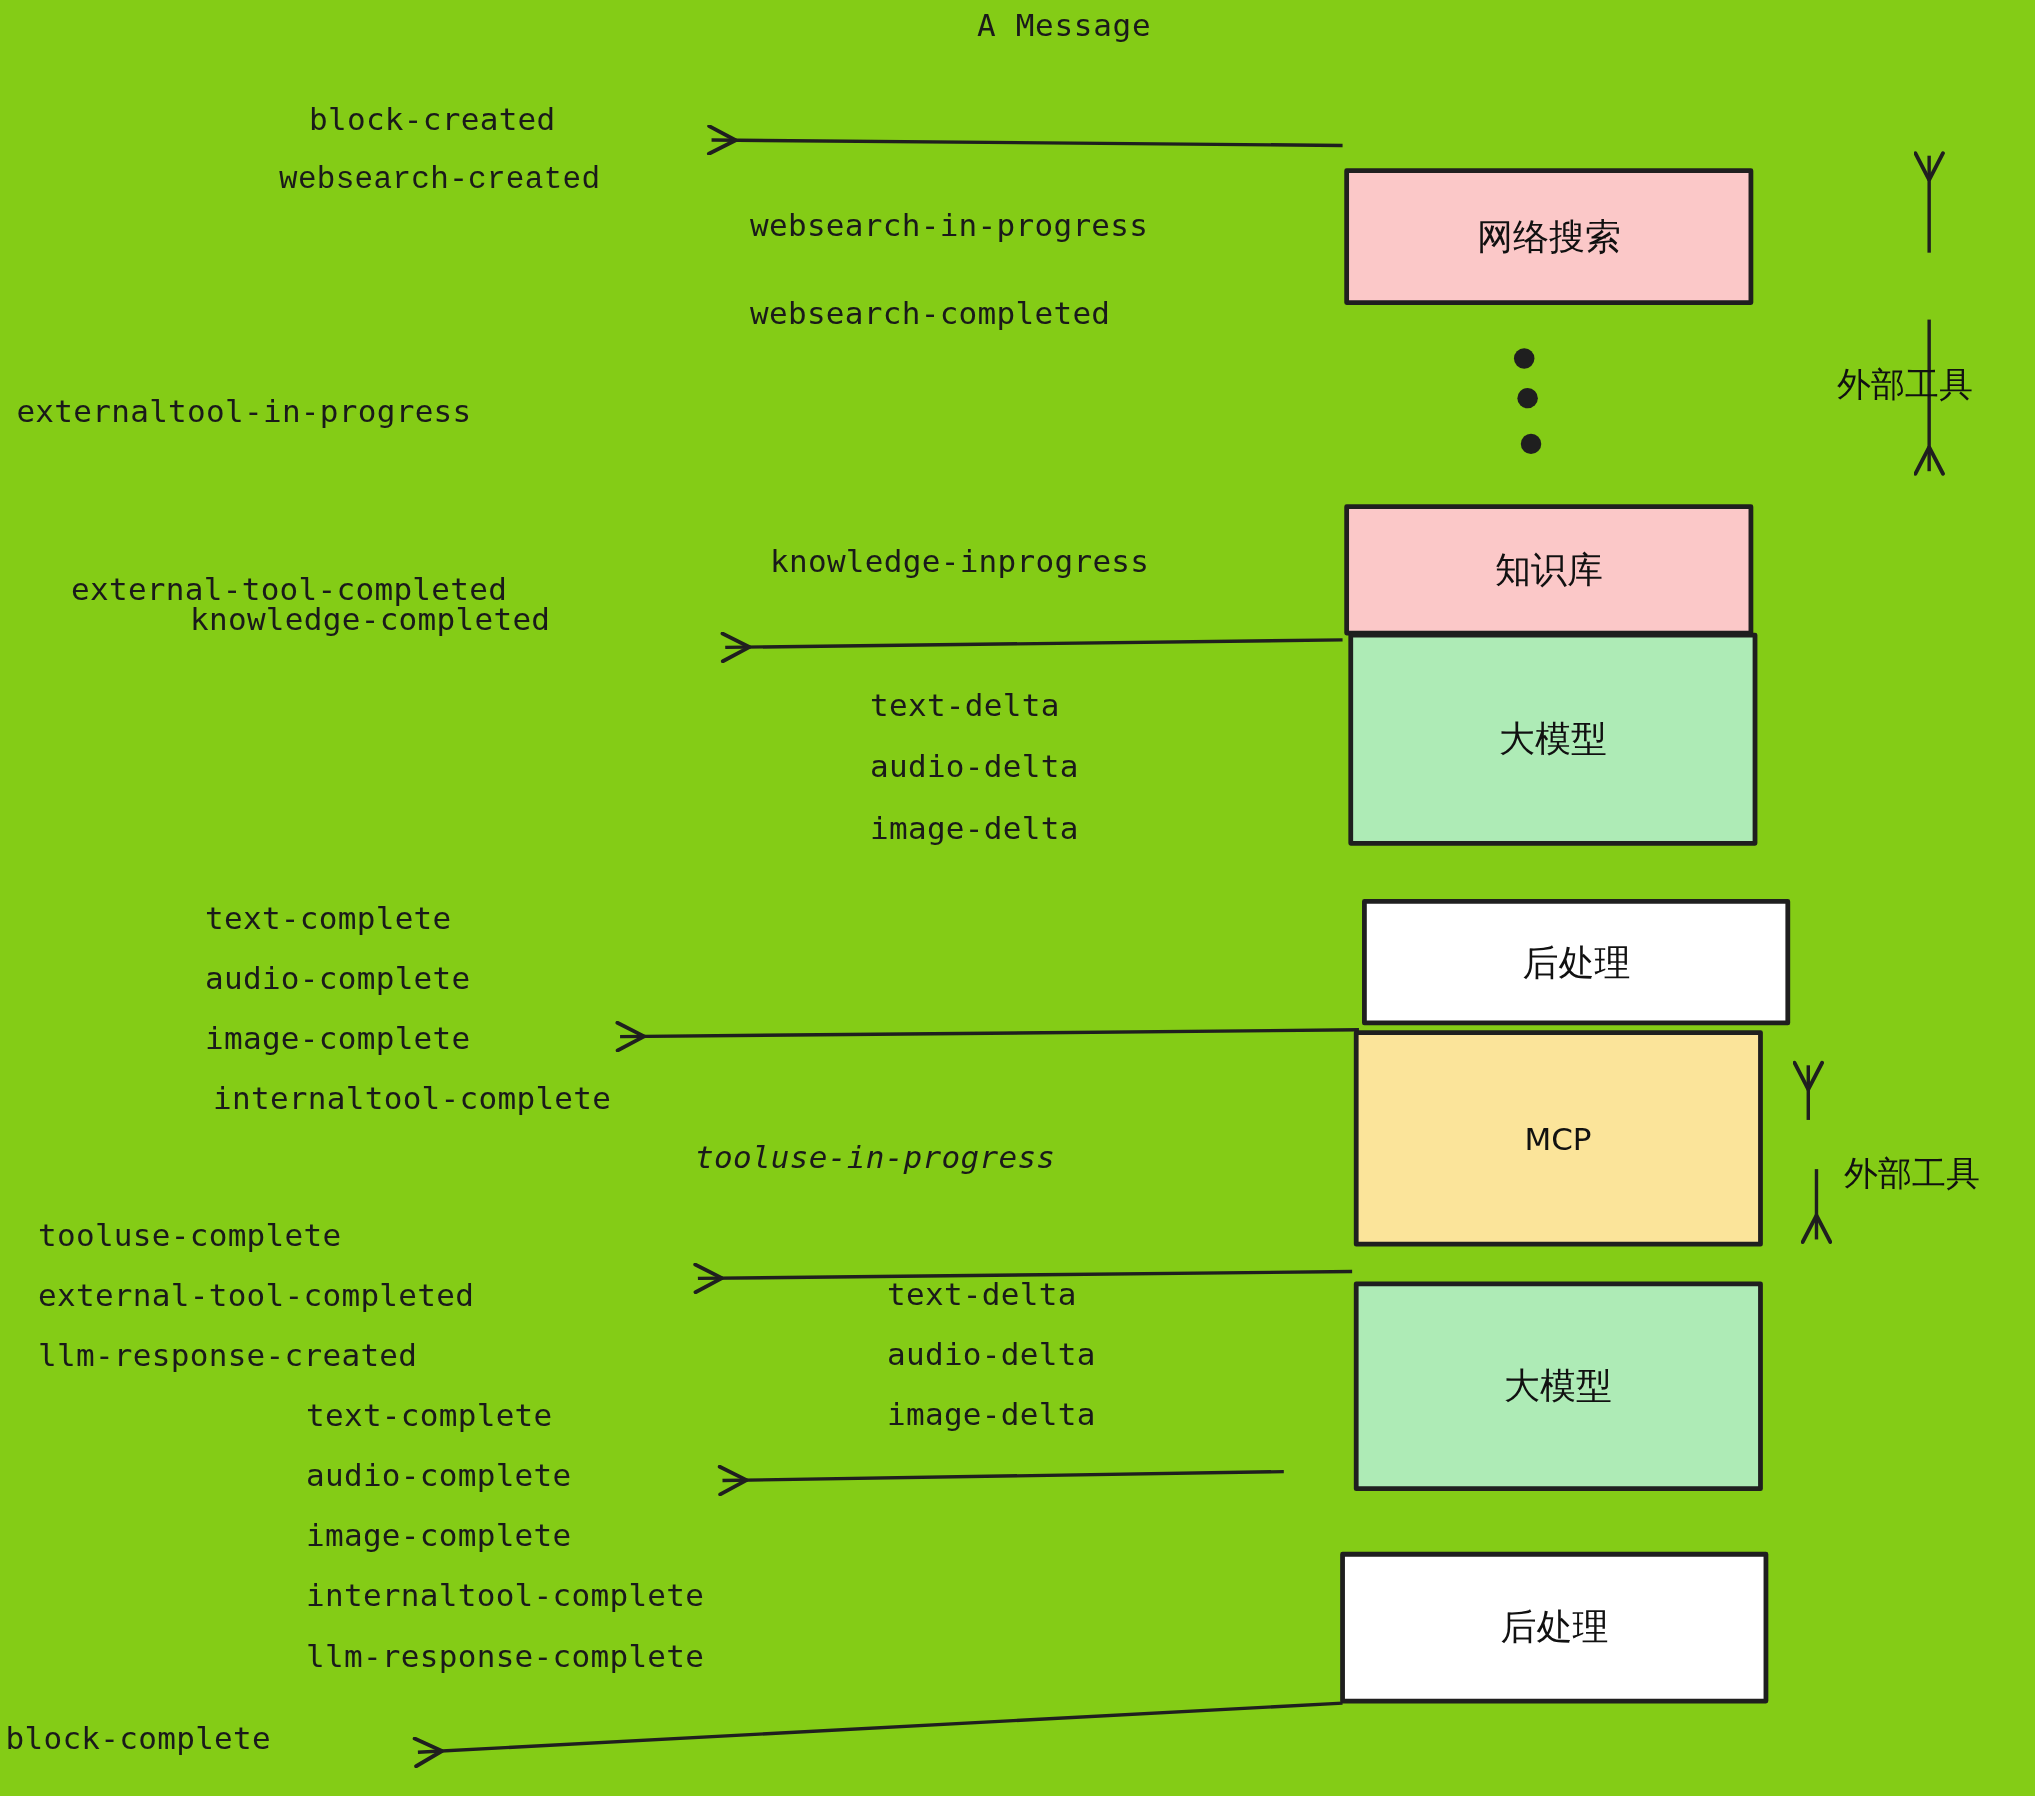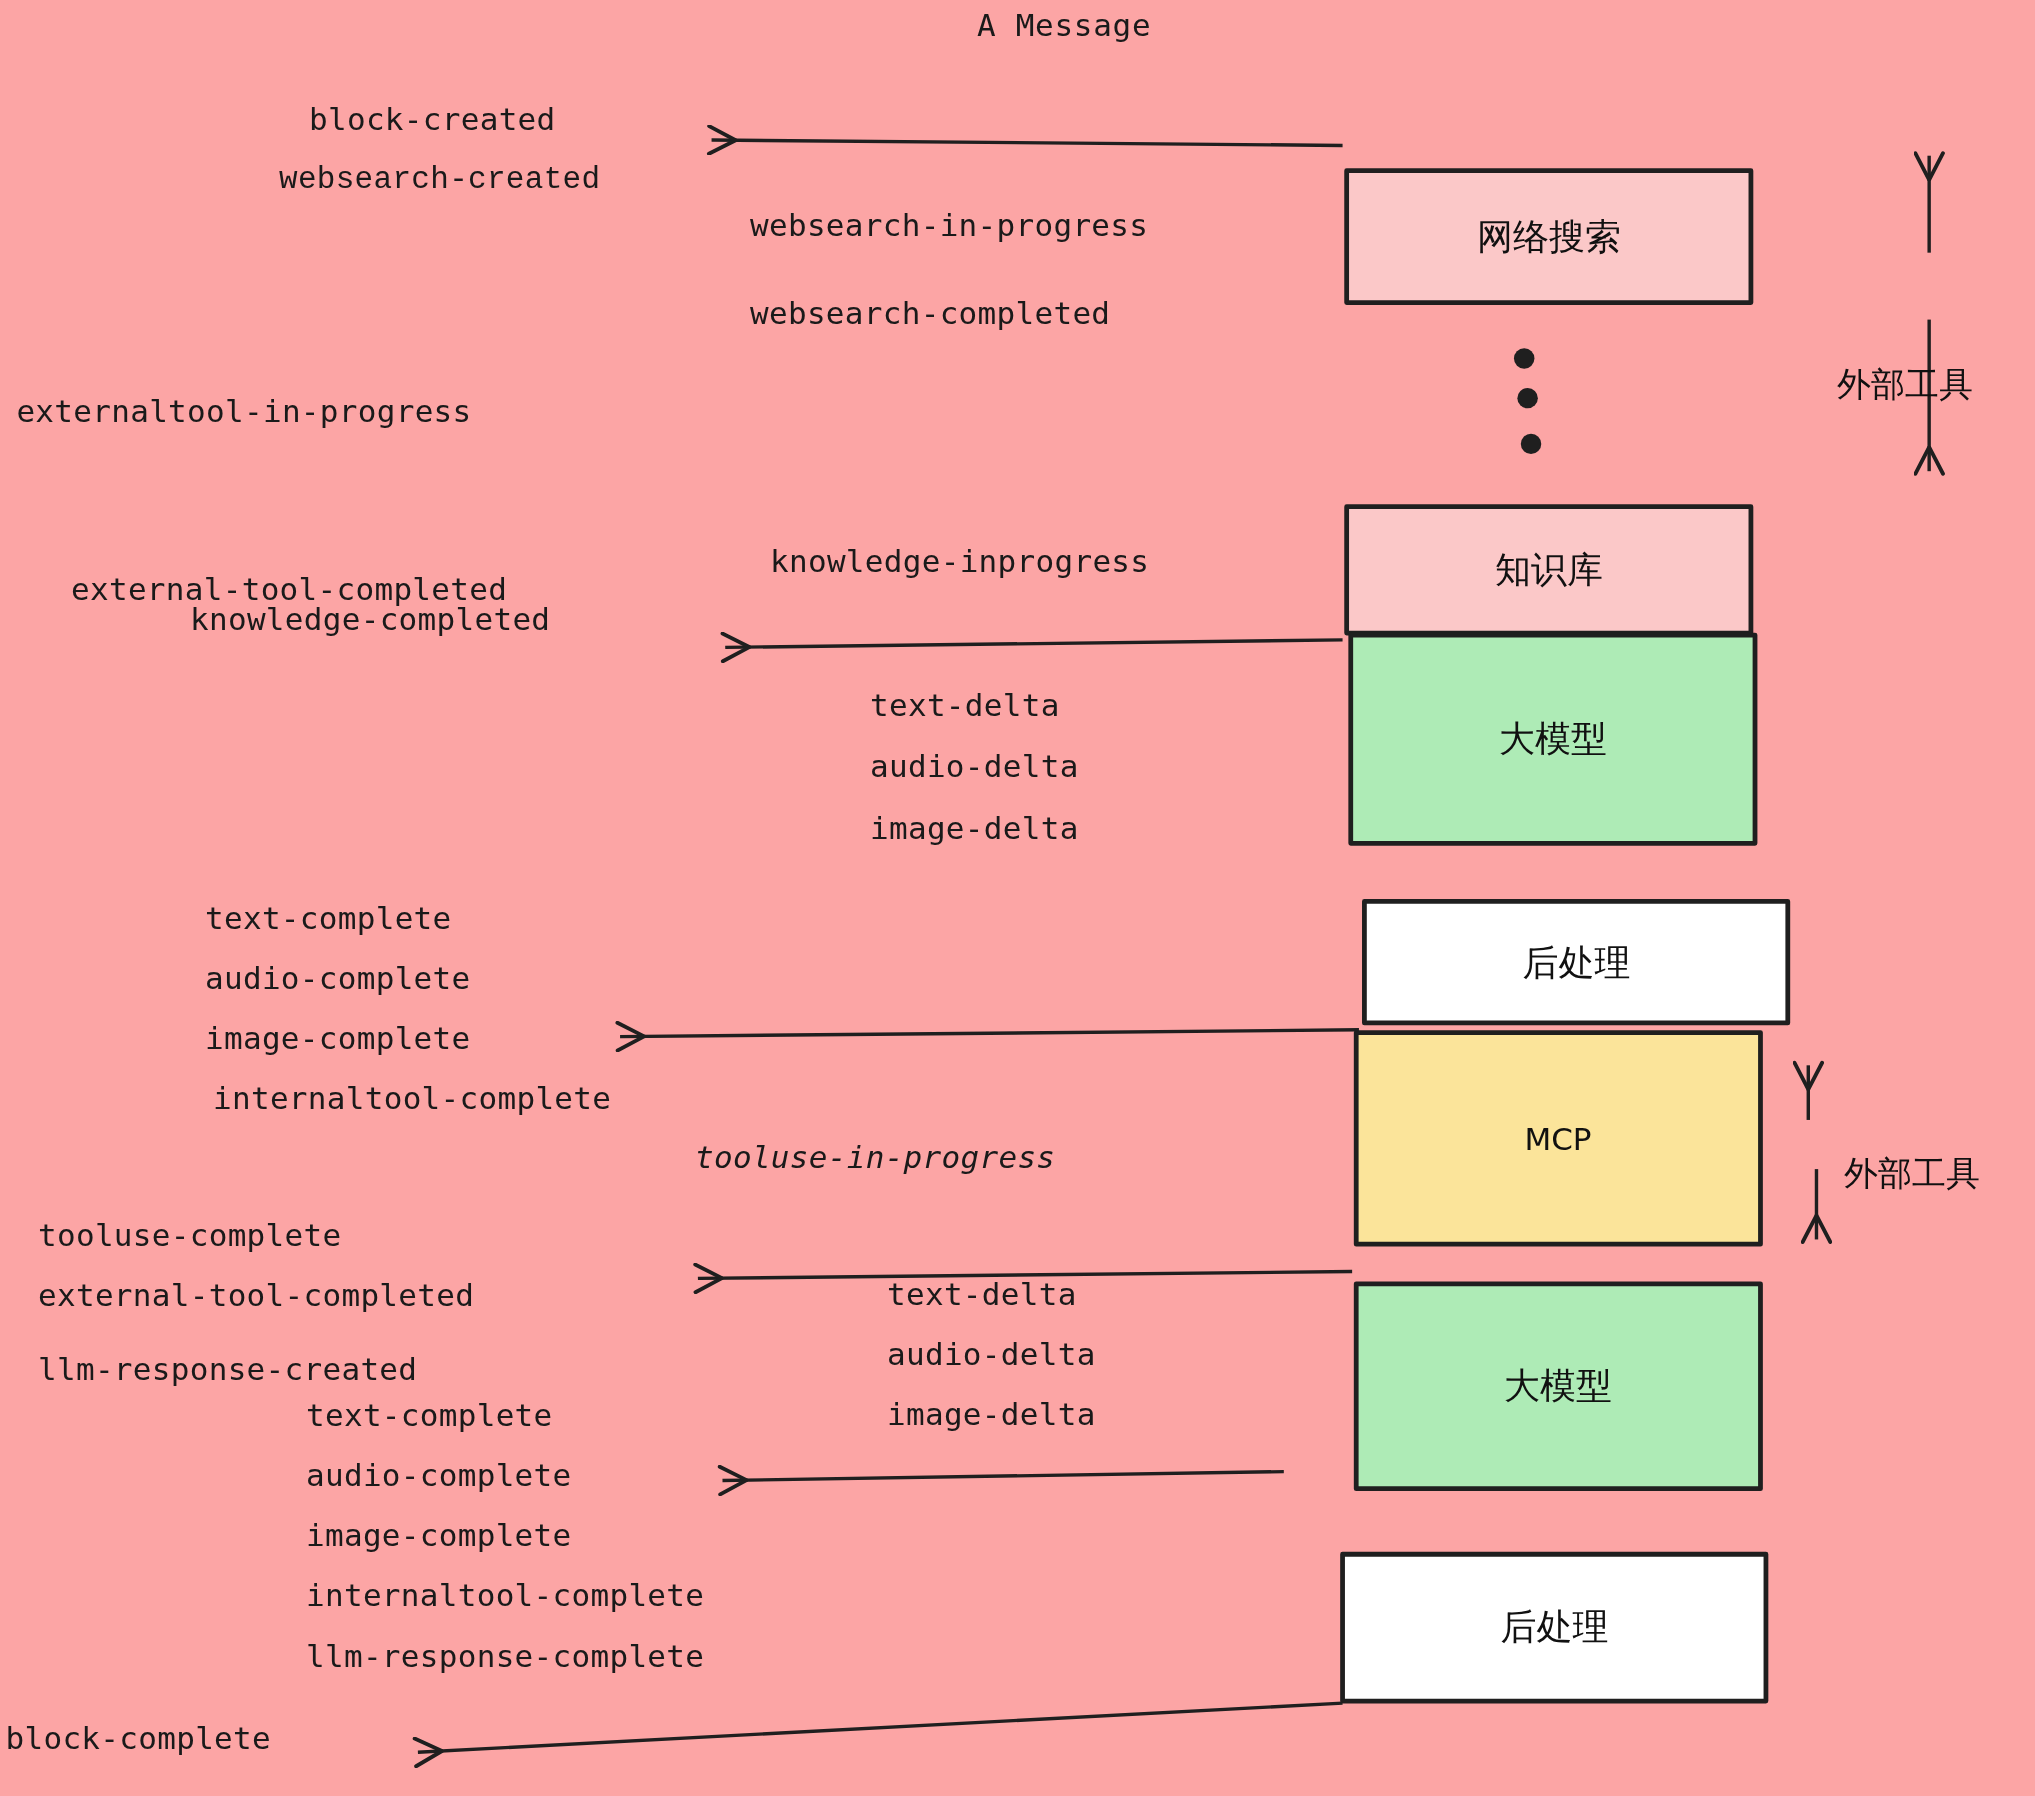--- a/index.html
+++ b/index.html
@@ -1,18 +1,18 @@
 <!DOCTYPE html>
 <html style="font-size:11px"><head>
 <meta charset="utf-8">
 <style>
   html,body{margin:0;padding:0;background:#ffffff;}
   body{width:2035px;height:1796px;overflow:hidden;
        font-family:"DejaVu Sans Mono","Liberation Mono",monospace;}
-  #stage{position:relative;width:2035px;height:1796px;background:#fca5a5;}
+  #stage{position:relative;width:2035px;height:1796px;background:#84cc16;}
   svg#canvas{position:absolute;inset:0;width:2035px;height:1796px;}
 
   .evt{position:absolute;white-space:pre;color:#1a1a1a;
        font-family:"DejaVu Sans Mono","Liberation Mono",monospace;
        font-size:31px;letter-spacing:0.3px;line-height:1;}
   .title{position:absolute;white-space:pre;color:#1a1a1a;
        font-family:"DejaVu Sans Mono","Liberation Mono",monospace;
        font-size:31px;letter-spacing:0.7px;}
   .boxlabel{position:absolute;display:flex;align-items:center;justify-content:center;
        color:#111;font-family:"DejaVu Sans","Liberation Sans",sans-serif;
@@ -79,21 +79,21 @@
       <div class="evt" style="left: 870px; top: 751px;">audio-delta</div>
       <div class="evt" style="left: 870px; top: 813px;">image-delta</div>
       <div class="evt" style="left: 205px; top: 903px;">text-complete</div>
       <div class="evt" style="left: 205px; top: 963px;">audio-complete</div>
       <div class="evt" style="left: 205px; top: 1023px;">image-complete</div>
       <div class="evt" style="left: 213px; top: 1083px;">internaltool-complete</div>
       <div class="evt" style="left: 695px; top: 1142px; font-style: italic;">tooluse-in-progress</div>
       <div class="evt" style="left: 38px; top: 1220px;">tooluse-complete</div>
       <div class="evt" style="left: 38px; top: 1280px;">external-tool-completed</div>
       <div class="evt" style="left: 887px; top: 1279px;">text-delta</div>
-      <div class="evt" style="left: 38px; top: 1340px; margin-top: 14px;">llm-response-created</div>
+      <div class="evt" style="left: 38px; top: 1340px;">llm-response-created</div>
       <div class="evt" style="left: 887px; top: 1339px;">audio-delta</div>
       <div class="evt" style="left: 887px; top: 1399px;">image-delta</div>
       <div class="evt" style="left: 306px; top: 1400px;">text-complete</div>
       <div class="evt" style="left: 306px; top: 1460px;">audio-complete</div>
       <div class="evt" style="left: 306px; top: 1520px;">image-complete</div>
       <div class="evt" style="left: 306px; top: 1580px;">internaltool-complete</div>
       <div class="evt" style="left: 306px; top: 1641px;">llm-response-complete</div>
       <div class="evt" style="left: 5.5px; top: 1723px;">block-complete</div>
     </div>
   <div id="boxlabels-layer">

